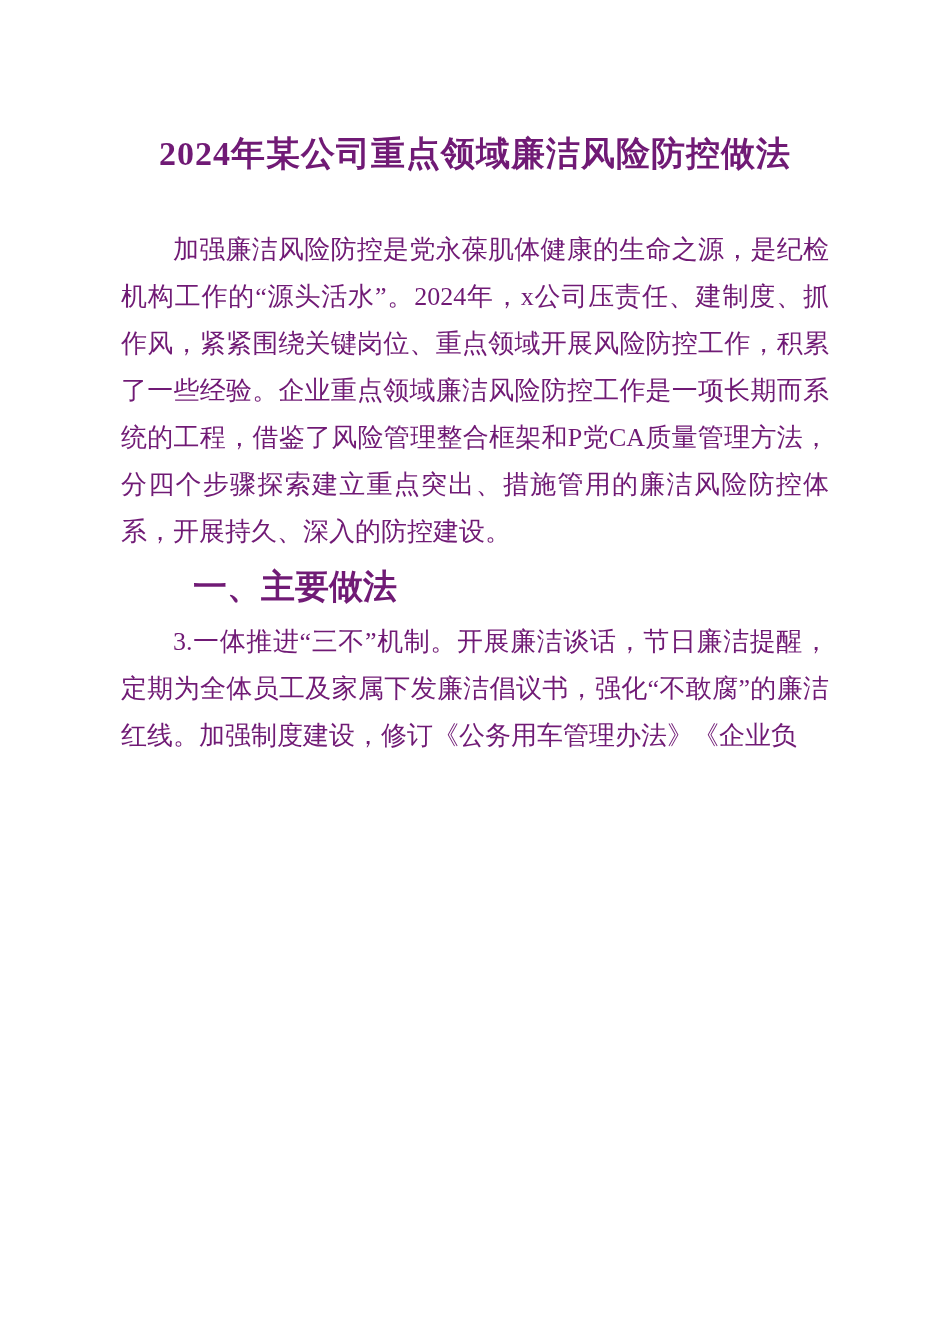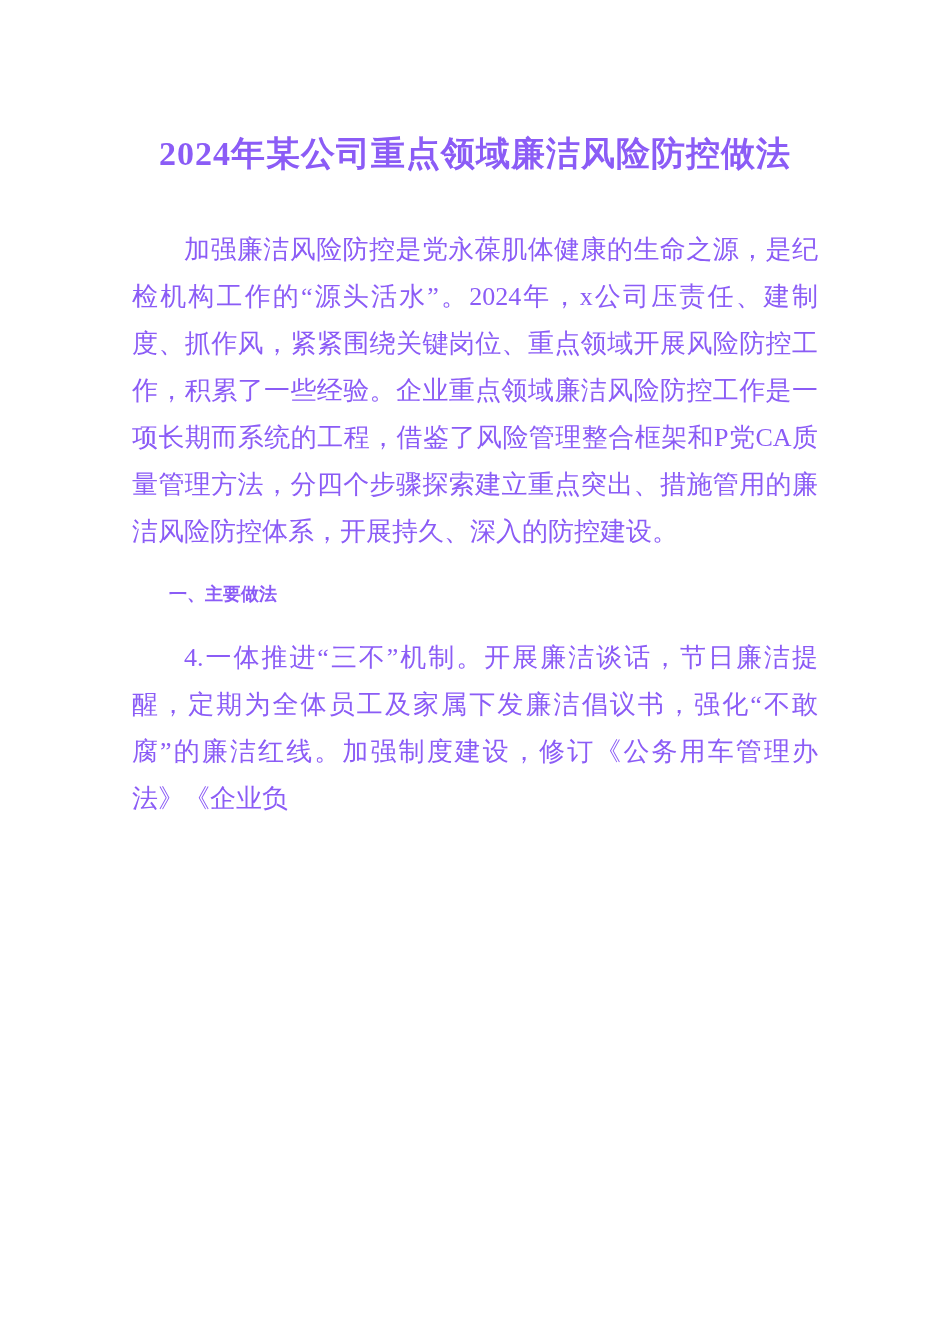--- a/index.html
+++ b/index.html
@@ -7,59 +7,59 @@
     margin: 0;
     padding: 0;
     background: #ffffff;
   }
   .page {
     position: relative;
     width: 950px;
     height: 1344px;
     background: #ffffff;
     padding: 128px 117px 40px 117px;
-    color: #8b5cf6;
+    color: #701a75;
     font-family: "Liberation Serif", "DejaVu Serif", serif;
     overflow: hidden;
   }
   .doc-title {
     margin: 0 0 46px 0;
     text-align: center;
     font-size: 34px;
     font-weight: 700;
     line-height: 1.52;
     letter-spacing: 1px;
   }
   .title-line {
     display: block;
   }
   .para {
-    margin: 15px;
+    margin: 4px;
     font-size: 26px;
     line-height: 47px;
     text-align: justify;
     text-indent: 2em;
     word-break: break-all;
   }
   .heading {
-    margin: 16px;
-    font-size: 18px;
+    margin: 8px;
+    font-size: 34px;
     line-height: 47px;
     font-weight: 700;
     text-indent: 2em;
     font-family: "Liberation Sans", "DejaVu Sans", sans-serif;
   }
 </style>
 </head>
 <body>
 
 <div class="page">
   <h1 class="doc-title">
     <span class="title-line">2024年某公司重点领域廉洁风险防控做法</span>
   </h1>
 
   <p class="para">加强廉洁风险防控是党永葆肌体健康的生命之源，是纪检机构工作的“源头活水”。2024年，x公司压责任、建制度、抓作风，紧紧围绕关键岗位、重点领域开展风险防控工作，积累了一些经验。企业重点领域廉洁风险防控工作是一项长期而系统的工程，借鉴了风险管理整合框架和P党CA质量管理方法，分四个步骤探索建立重点突出、措施管用的廉洁风险防控体系，开展持久、深入的防控建设。</p>
 
   <h2 class="heading">一、主要做法</h2>
 
 
-  <p class="para">4.一体推进“三不”机制。开展廉洁谈话，节日廉洁提醒，定期为全体员工及家属下发廉洁倡议书，强化“不敢腐”的廉洁红线。加强制度建设，修订《公务用车管理办法》《企业负</p>
+  <p class="para">3.一体推进“三不”机制。开展廉洁谈话，节日廉洁提醒，定期为全体员工及家属下发廉洁倡议书，强化“不敢腐”的廉洁红线。加强制度建设，修订《公务用车管理办法》《企业负</p>
 </div>
 
 </body></html>

